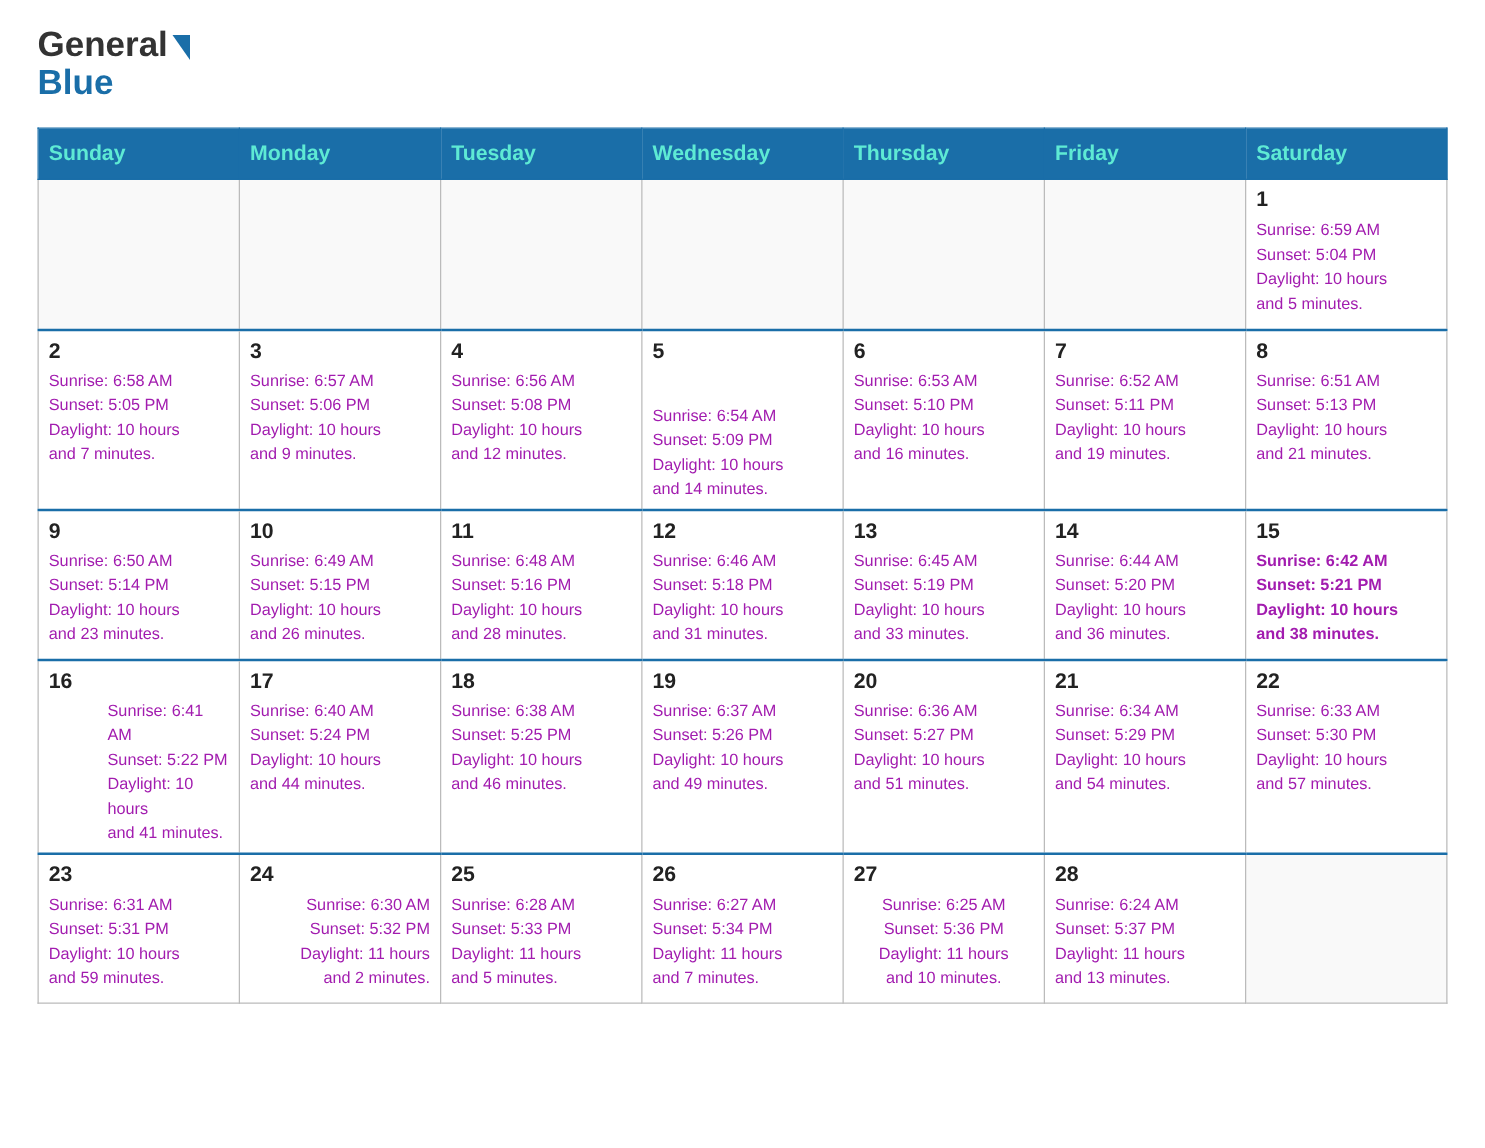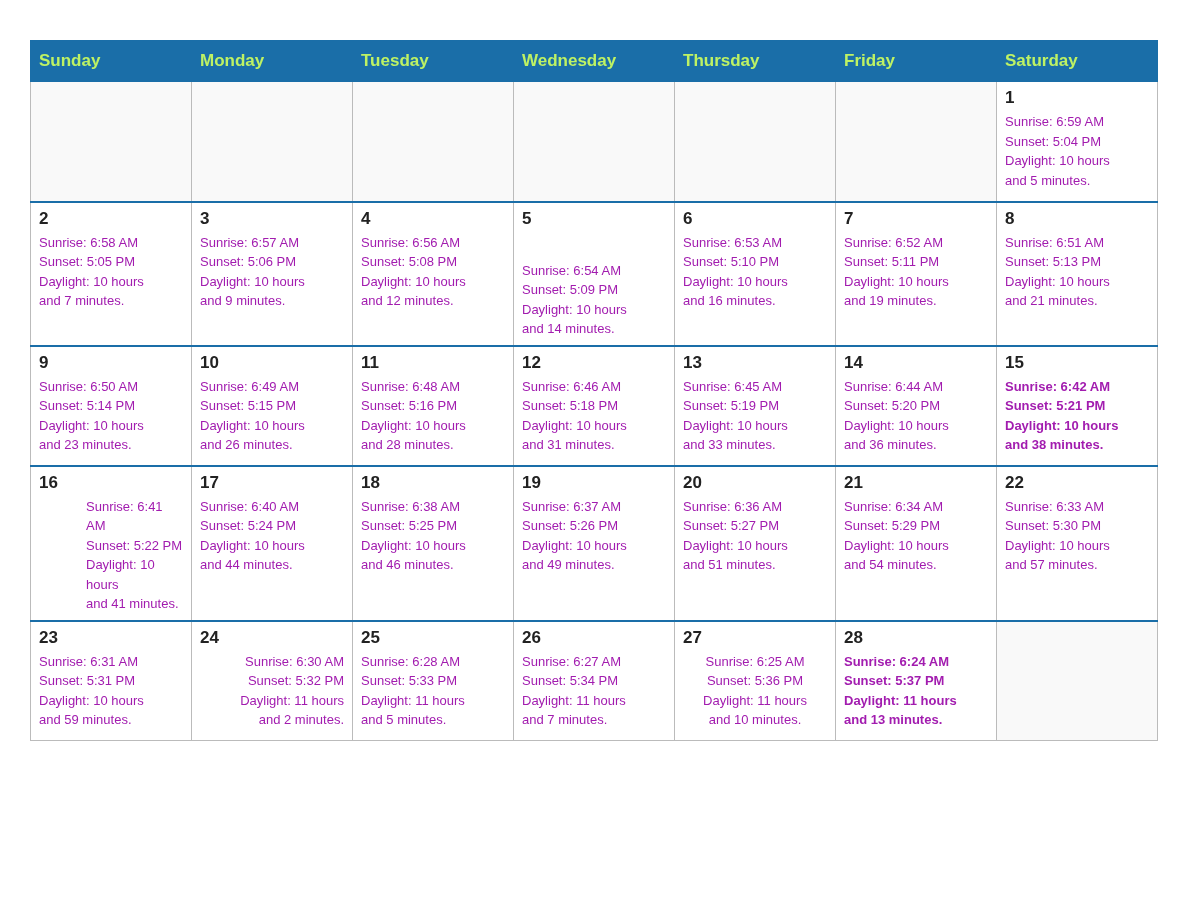--- a/index.html
+++ b/index.html
@@ -59,21 +59,21 @@
       color: #444;
       margin-top: 4px;
     }
     .calendar {
       width: 100%;
       border-collapse: collapse;
       border: 1px solid #999;
     }
     .calendar th {
       background-color: #1a6ea8;
-      color: #bef264;
+      color: #5eead4;
       font-size: 17px;
       font-weight: bold;
       padding: 10px 8px;
       text-align: left;
       border: 1px solid #1a6ea8;
     }
     .calendar td {
       vertical-align: top;
       border: 1px solid #bbb;
       padding: 6px 8px;
@@ -97,20 +97,27 @@
       background: #f9f9f9;
     }
     .row-border td {
       border-top: 2px solid #1a6ea8;
     }
   </style>
 </head>
 <body>
 
 <div class="header">
+  <div class="logo">
+    <div class="logo-top">
+      <span class="logo-general">General</span>
+      <div class="logo-arrow"></div>
+    </div>
+    <span class="logo-blue">Blue</span>
+  </div>
   <div class="header-right">
   </div>
 </div>
 
 <table class="calendar">
   <thead>
     <tr>
     <th>Sunday</th>
         <th>Monday</th>
         <th>Tuesday</th>
@@ -320,21 +327,21 @@
         </td>
         <td>
           <span class="day-num">27</span>
           <div class="day-info" style="white-space: pre-line; text-align: center;">Sunrise: 6:25 AM
 Sunset: 5:36 PM
 Daylight: 11 hours
 and 10 minutes.</div>
         </td>
         <td>
           <span class="day-num">28</span>
-          <div class="day-info" style="white-space: pre-line; font-weight: bold;">Sunrise: 6:24 AM
+          <div class="day-info" style="white-space: pre-line;">Sunrise: 6:24 AM
 Sunset: 5:37 PM
 Daylight: 11 hours
 and 13 minutes.</div>
         </td>
         <td class="empty-cell"></td>
       </tr>
     </tbody>
 </table>
 
 </body></html>

